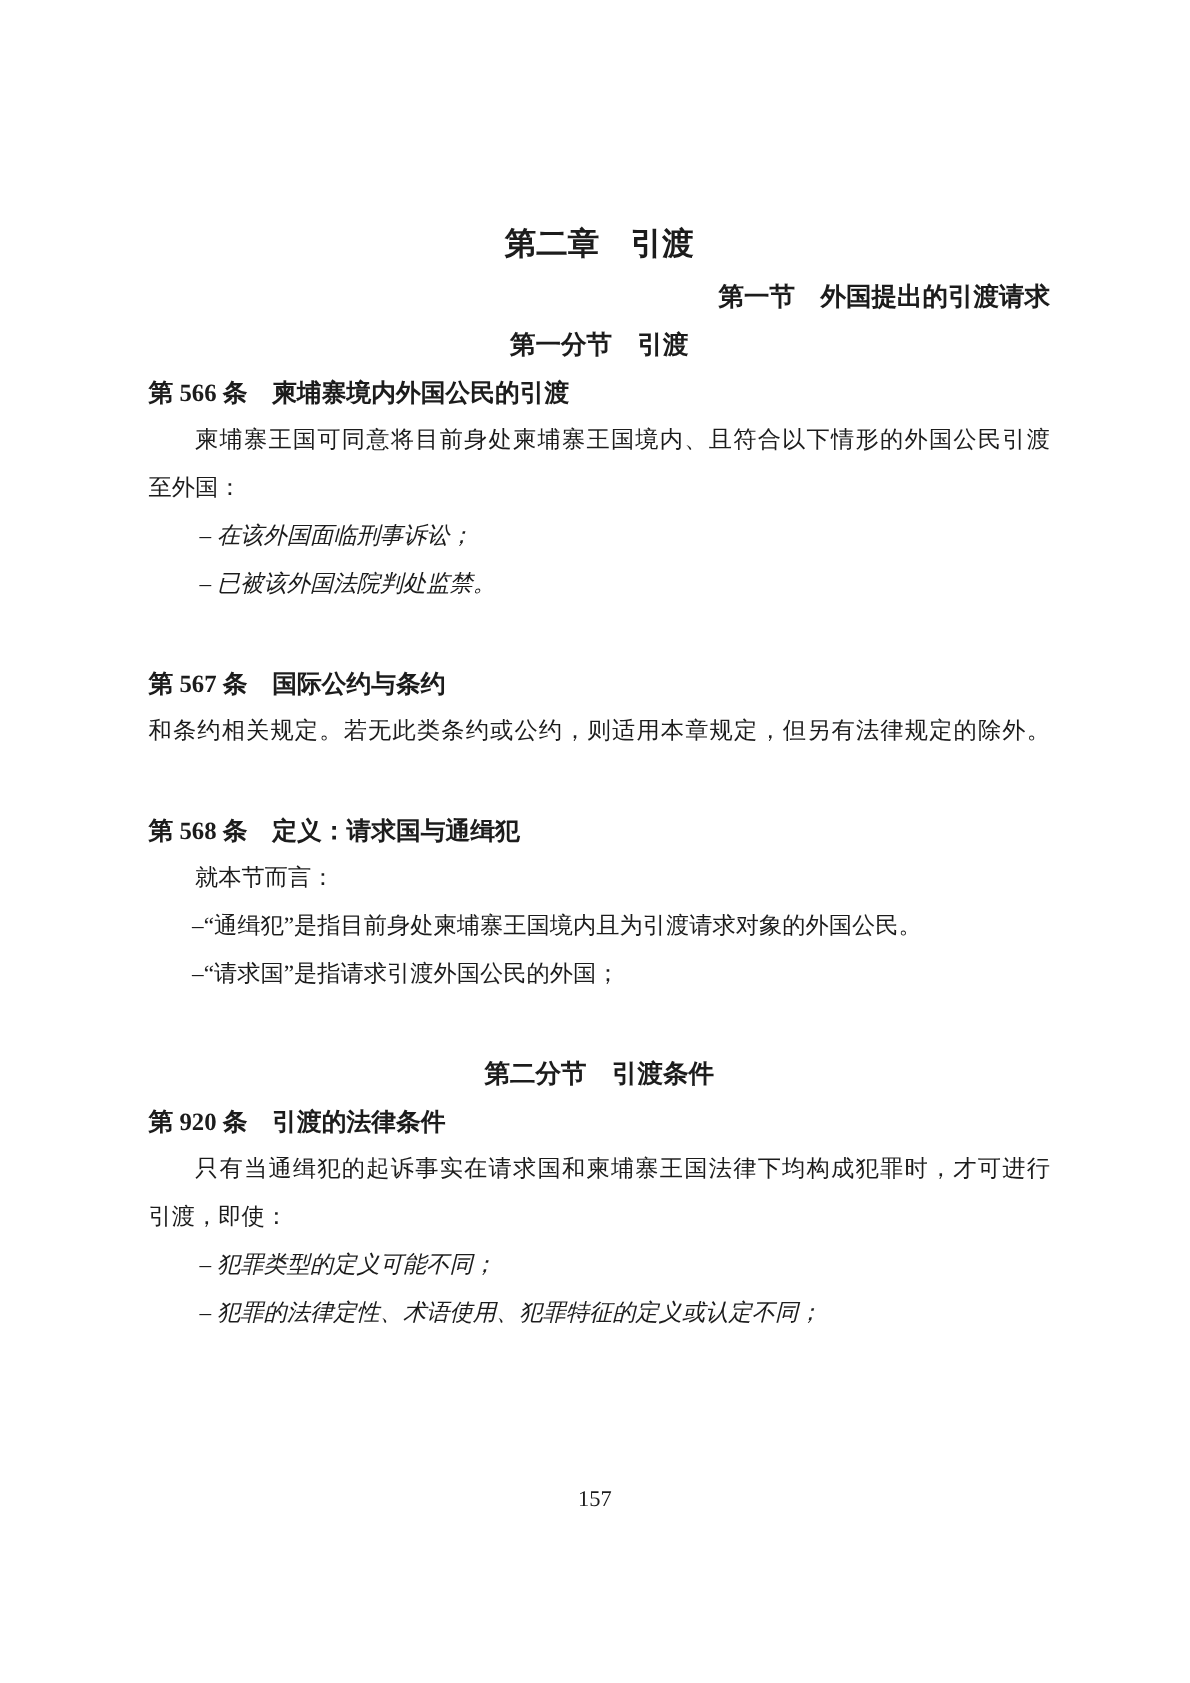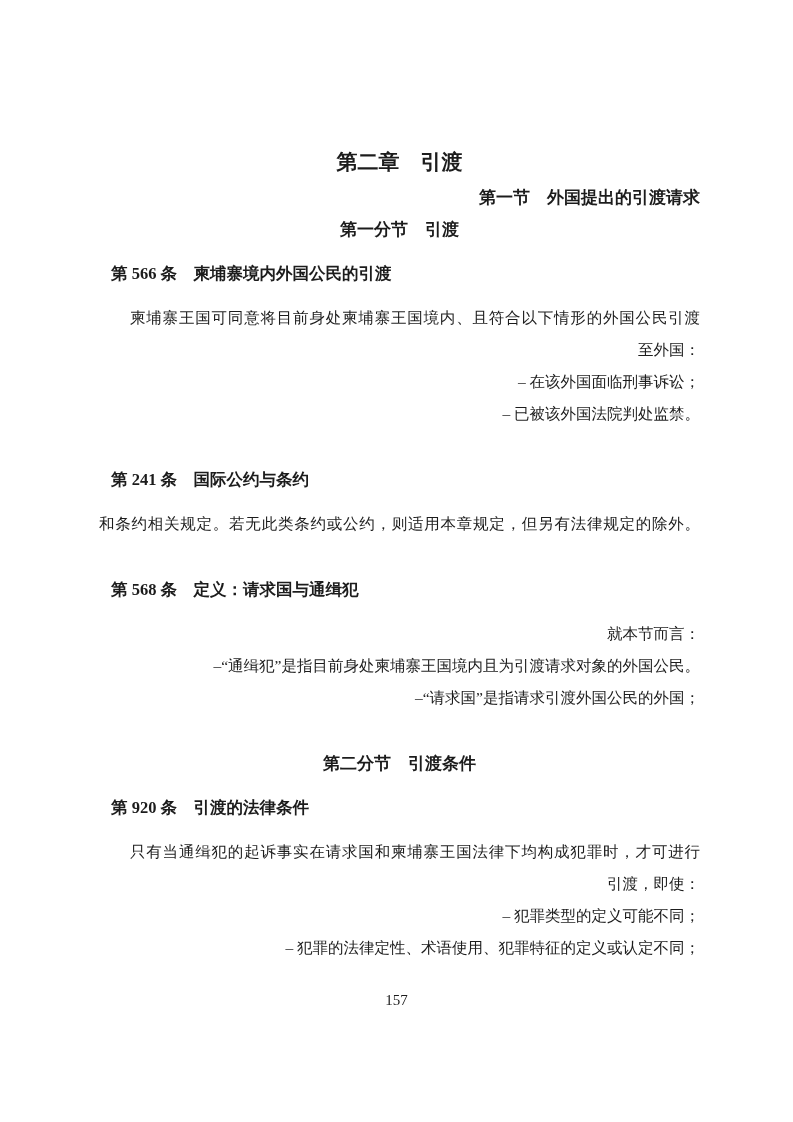--- a/index.html
+++ b/index.html
@@ -45,46 +45,47 @@
     margin: 0;
     font-size: 17px;
     line-height: 32px;
     font-weight: bold;
     text-align: center;
   }
   .subsection-title.gap-before {
     margin-top: 34px;
   }
   .article-heading {
-    margin: 12px;
+    margin: 0;
     font-size: 16.5px;
     line-height: 32px;
     font-weight: bold;
     text-align: left;
   }
   .article-heading.gap-before {
     margin-top: 34px;
   }
   .ln {
     margin: 0;
     font-size: 15.5px;
     line-height: 32px;
-    text-align: right;
+    text-align: left;
     white-space: nowrap;
   }
   .ln.ind {
     padding-left: 31px;
   }
   .ln.jf {
     white-space: normal;
     text-align: justify;
     text-align-last: justify;
   }
   .ln.bullet {
     padding-left: 34px;
+    font-style: italic;
   }
   .ln.bullet.jf {
     padding-left: 34px;
   }
   .ln.bullet-tight {
     padding-left: 29px;
   }
   .page-number {
     position: absolute;
     left: 0;
@@ -107,21 +108,21 @@
 
     <section>
       <h4 class="article-heading">第 566 条　柬埔寨境内外国公民的引渡</h4>
       <p class="ln ind jf">柬埔寨王国可同意将目前身处柬埔寨王国境内、且符合以下情形的外国公民引渡</p>
       <p class="ln">至外国：</p>
       <p class="ln bullet">– 在该外国面临刑事诉讼；</p>
       <p class="ln bullet">– 已被该外国法院判处监禁。</p>
     </section>
 
     <section>
-      <h4 class="article-heading gap-before">第 241 条　国际公约与条约</h4>
+      <h4 class="article-heading gap-before">第 567 条　国际公约与条约</h4>
       <p class="ln jf">和条约相关规定。若无此类条约或公约，则适用本章规定，但另有法律规定的除外。</p>
     </section>
 
     <section>
       <h4 class="article-heading gap-before">第 568 条　定义：请求国与通缉犯</h4>
       <p class="ln ind">就本节而言：</p>
       <p class="ln bullet-tight">–“通缉犯”是指目前身处柬埔寨王国境内且为引渡请求对象的外国公民。</p>
       <p class="ln bullet-tight">–“请求国”是指请求引渡外国公民的外国；</p>
     </section>
 

